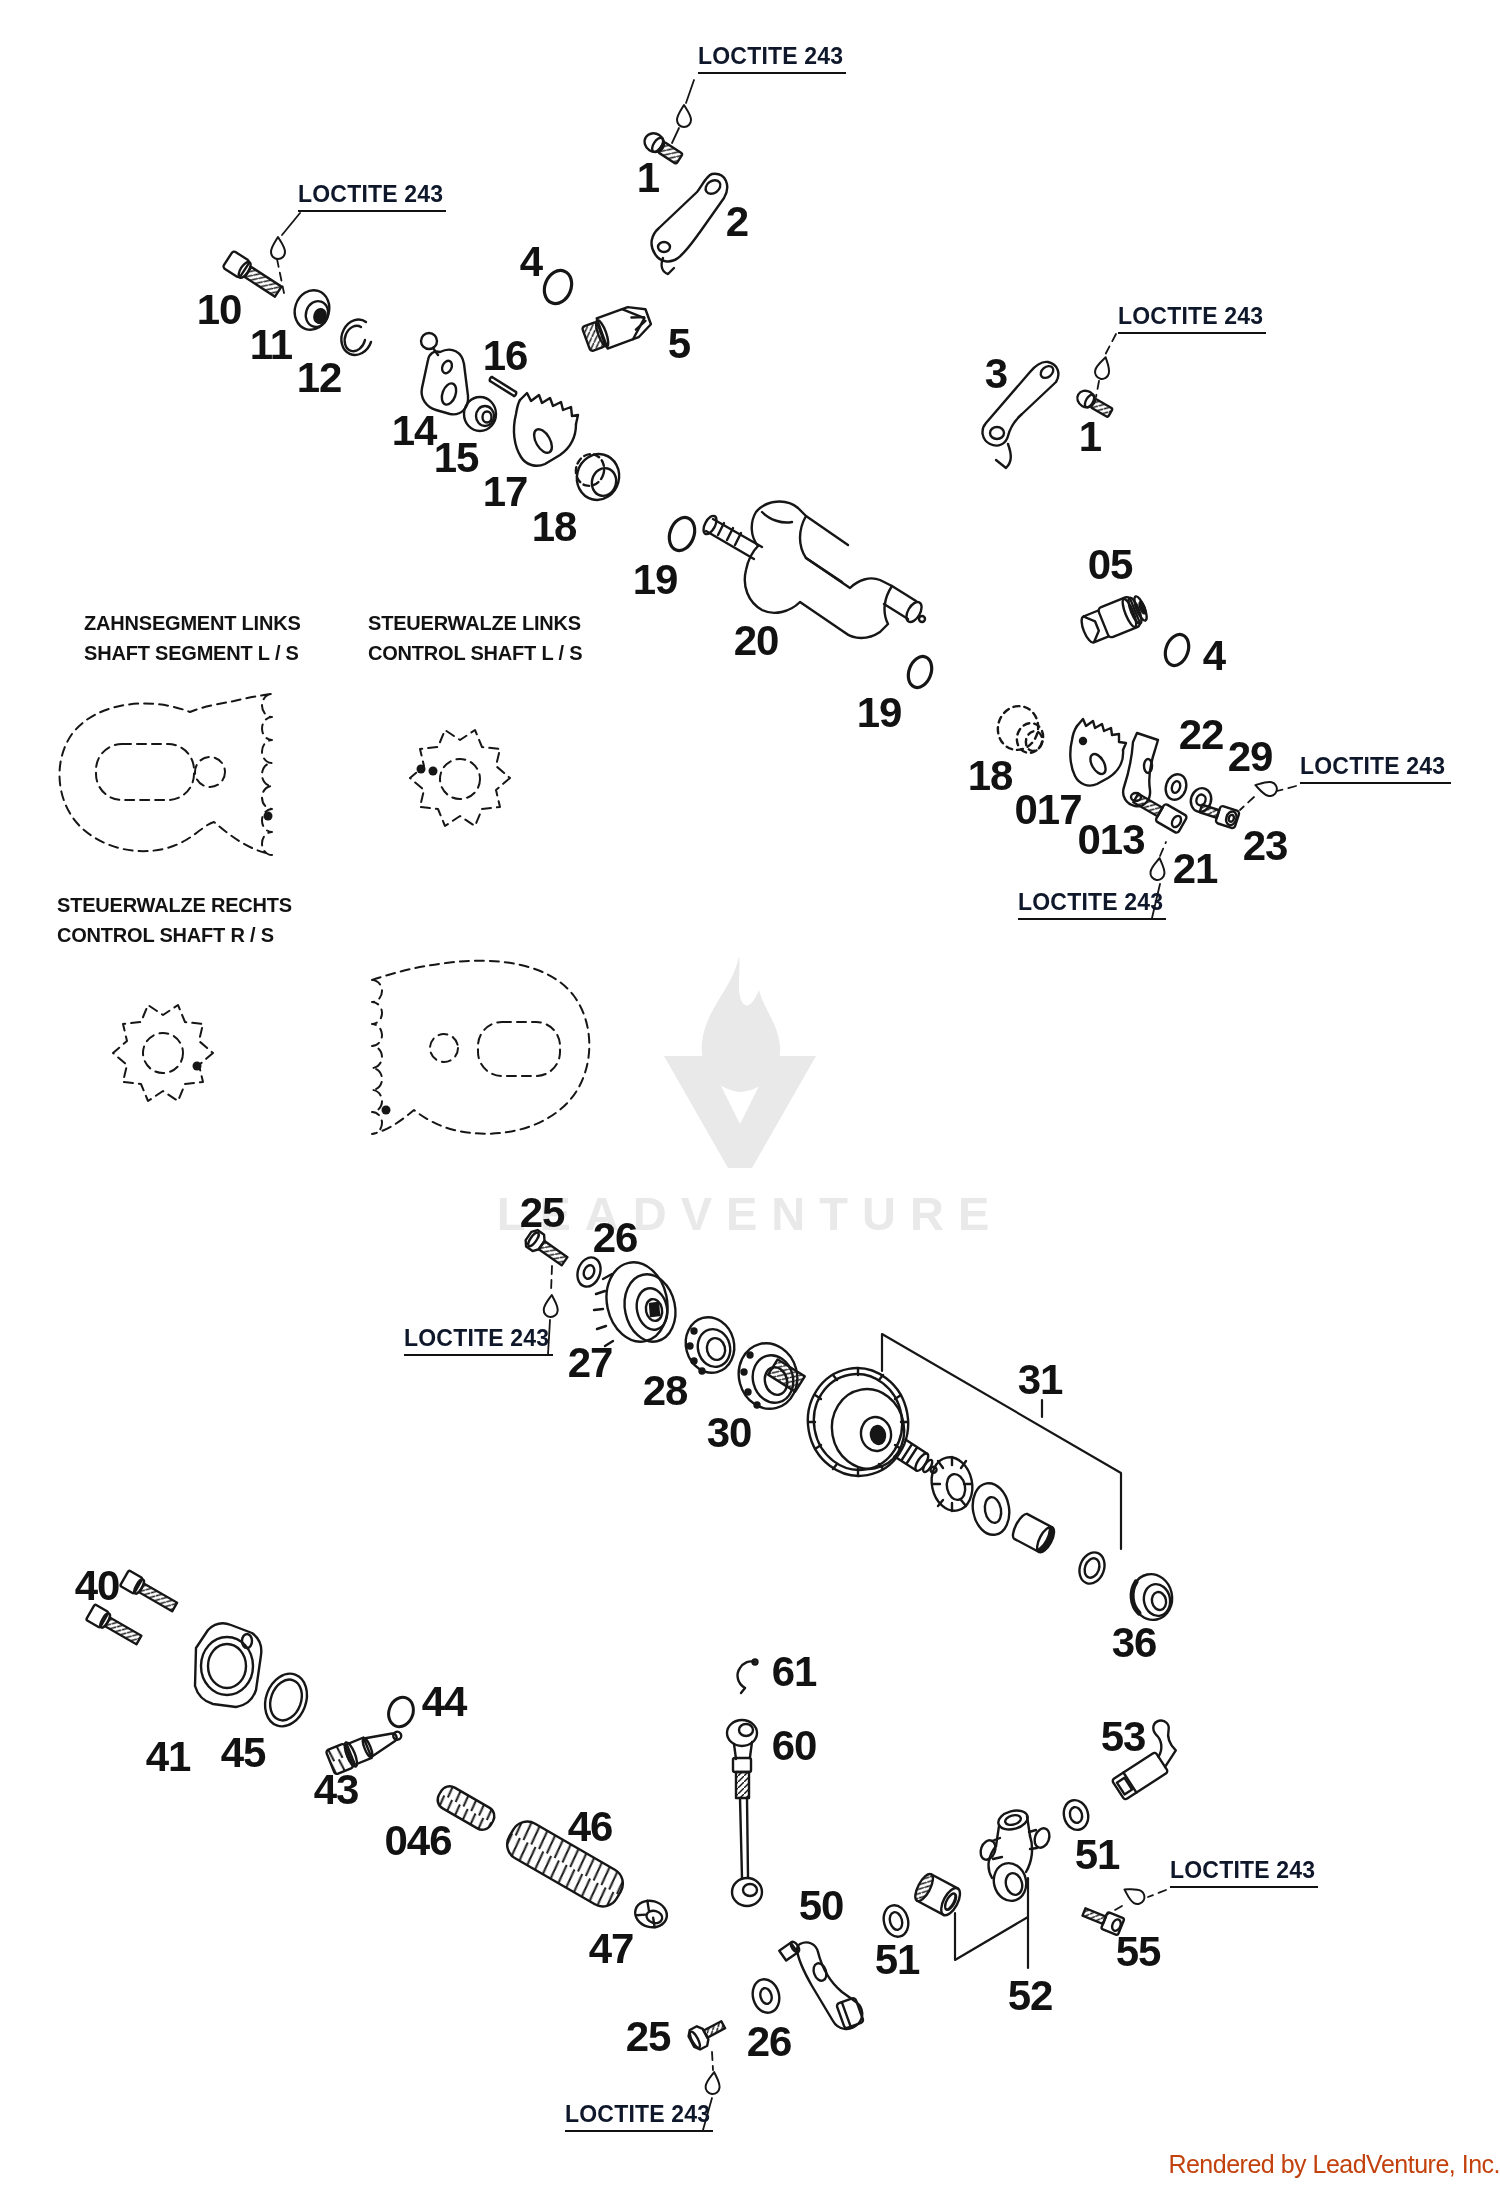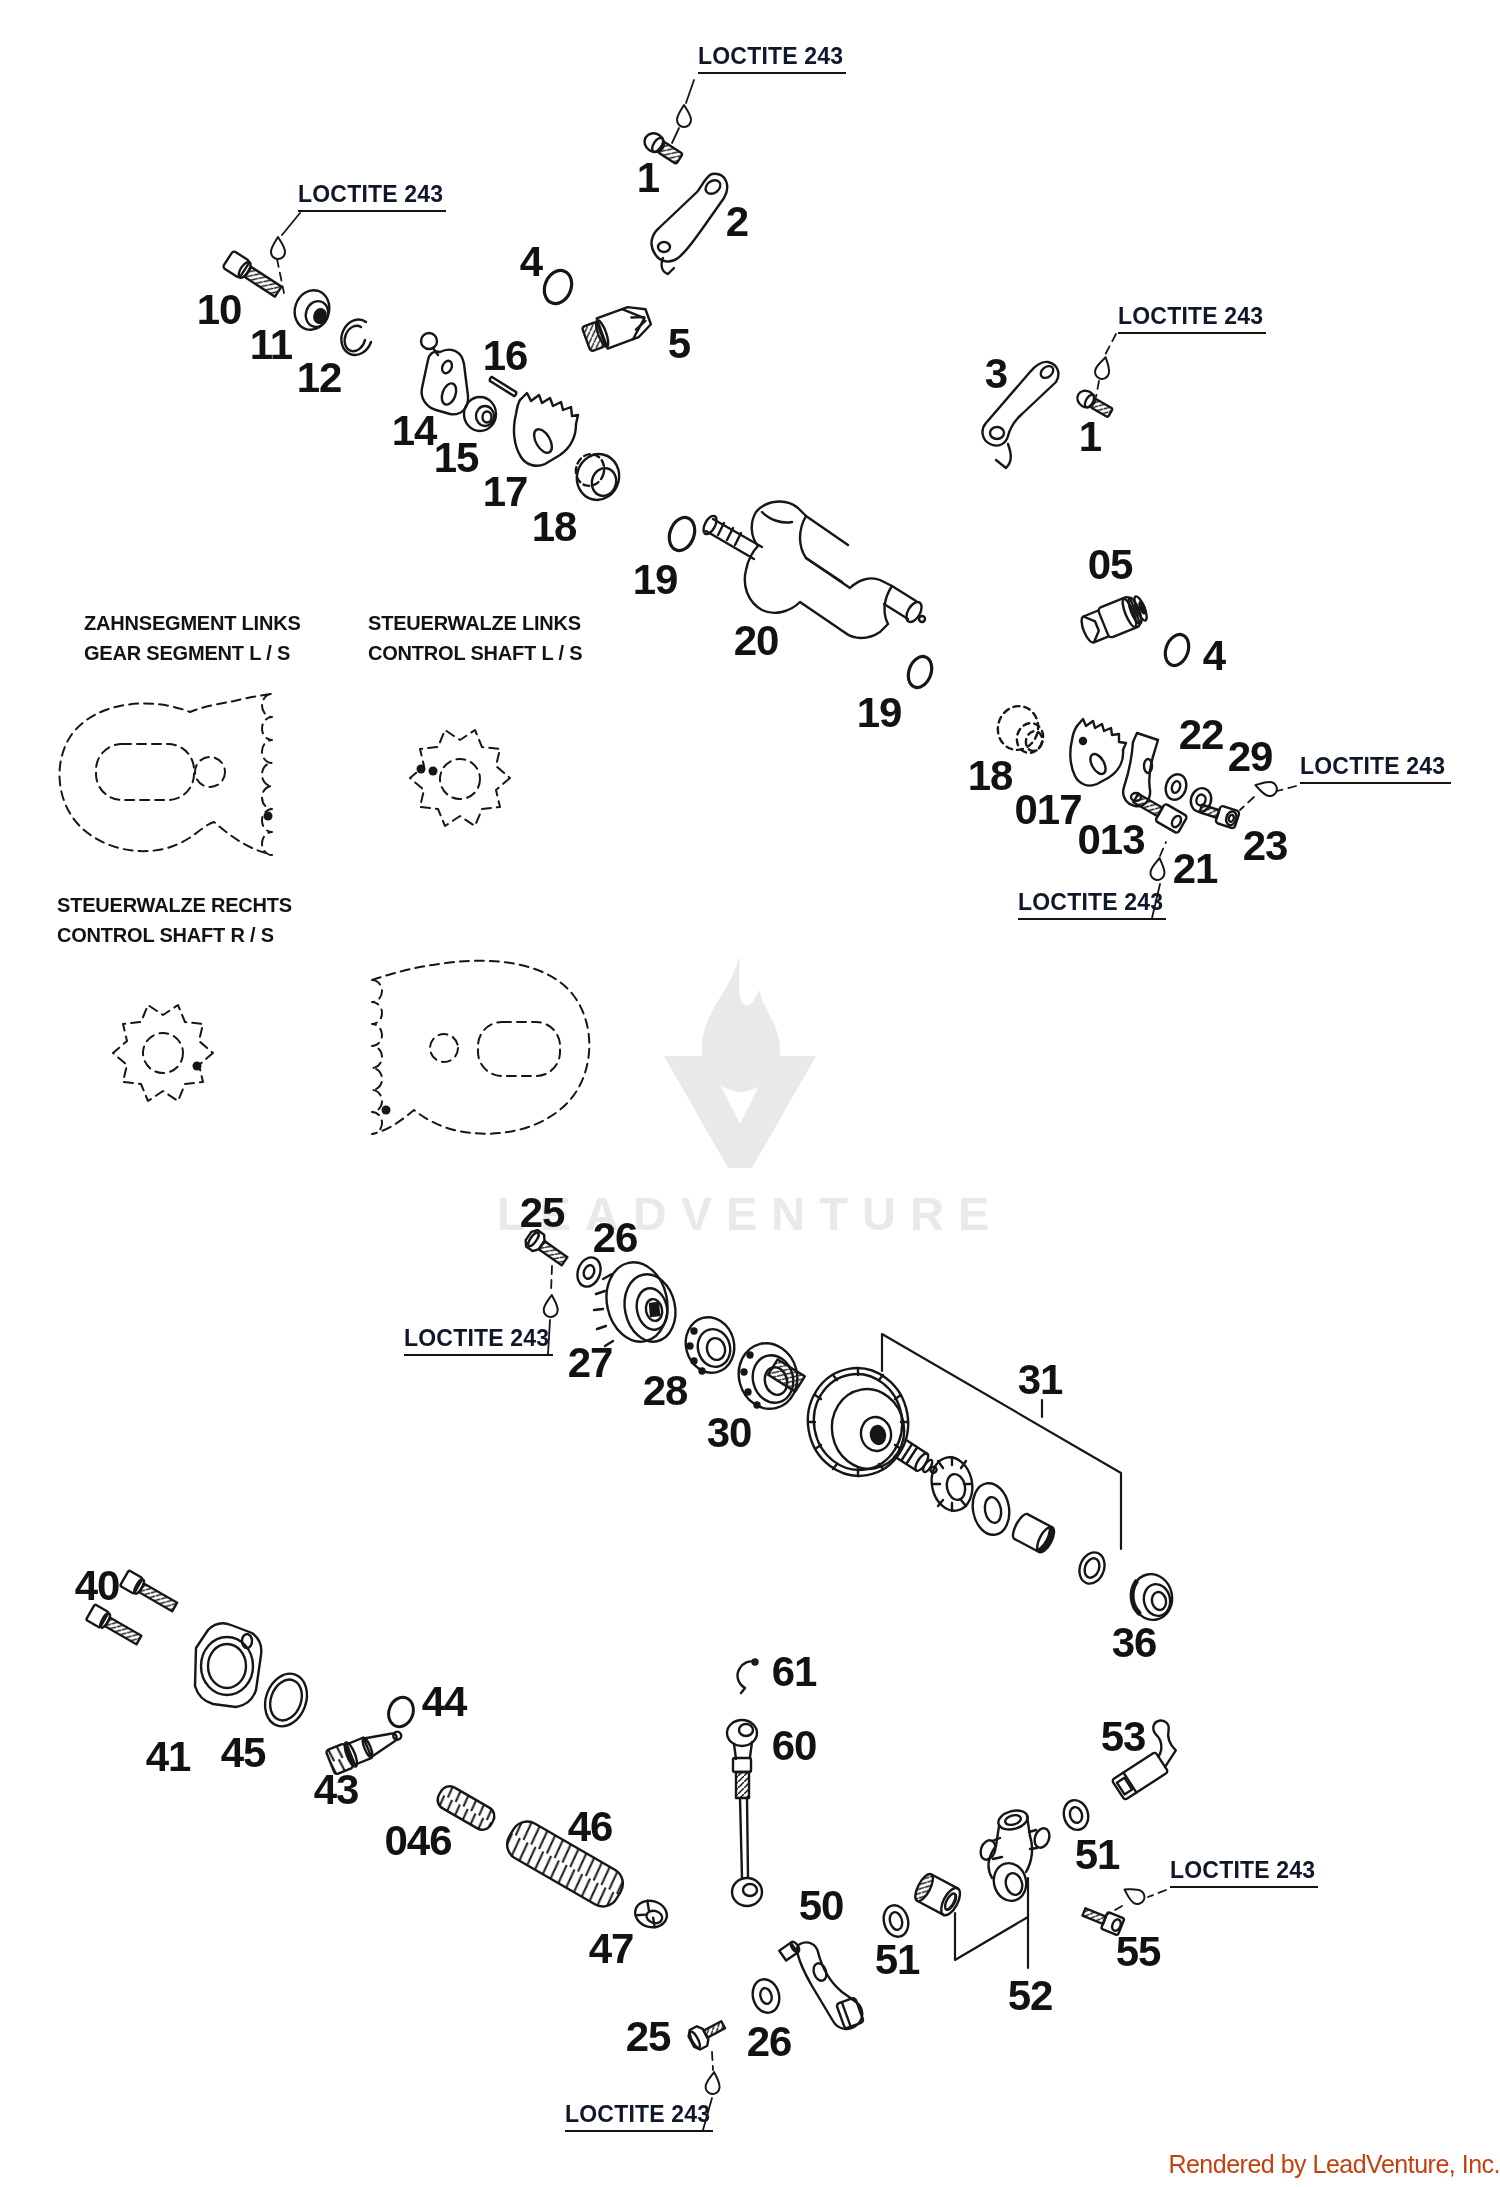--- a/index.html
+++ b/index.html
@@ -542,21 +542,21 @@
       <div class="loctite" style="left: 698px; top: 44px; min-width: 142px;">LOCTITE 243</div>
       <div class="loctite" style="left: 298px; top: 182px; min-width: 142px;">LOCTITE 243</div>
       <div class="loctite" style="left: 1118px; top: 304px; min-width: 145px;">LOCTITE 243</div>
       <div class="loctite" style="left: 1300px; top: 754px; min-width: 148px;">LOCTITE 243</div>
       <div class="loctite" style="left: 1018px; top: 890px; min-width: 134px;">LOCTITE 243</div>
       <div class="loctite" style="left: 404px; top: 1326px; min-width: 146px;">LOCTITE 243</div>
       <div class="loctite" style="left: 1170px; top: 1858px; min-width: 140px;">LOCTITE 243</div>
       <div class="loctite" style="left: 565px; top: 2102px; min-width: 137px;">LOCTITE 243</div>
       <div class="seclabel" style="left: 84px; top: 608px;">
         <div>ZAHNSEGMENT LINKS</div>
-        <div>GEAR SEGMENT L / S</div>
+        <div>SHAFT SEGMENT L / S</div>
       </div>
       <div class="seclabel" style="left: 368px; top: 608px;">
         <div>STEUERWALZE LINKS</div>
         <div>CONTROL SHAFT L / S</div>
       </div>
       <div class="seclabel" style="left: 57px; top: 890px;">
         <div>STEUERWALZE RECHTS</div>
         <div>CONTROL SHAFT R / S</div>
       </div>
     </div>

